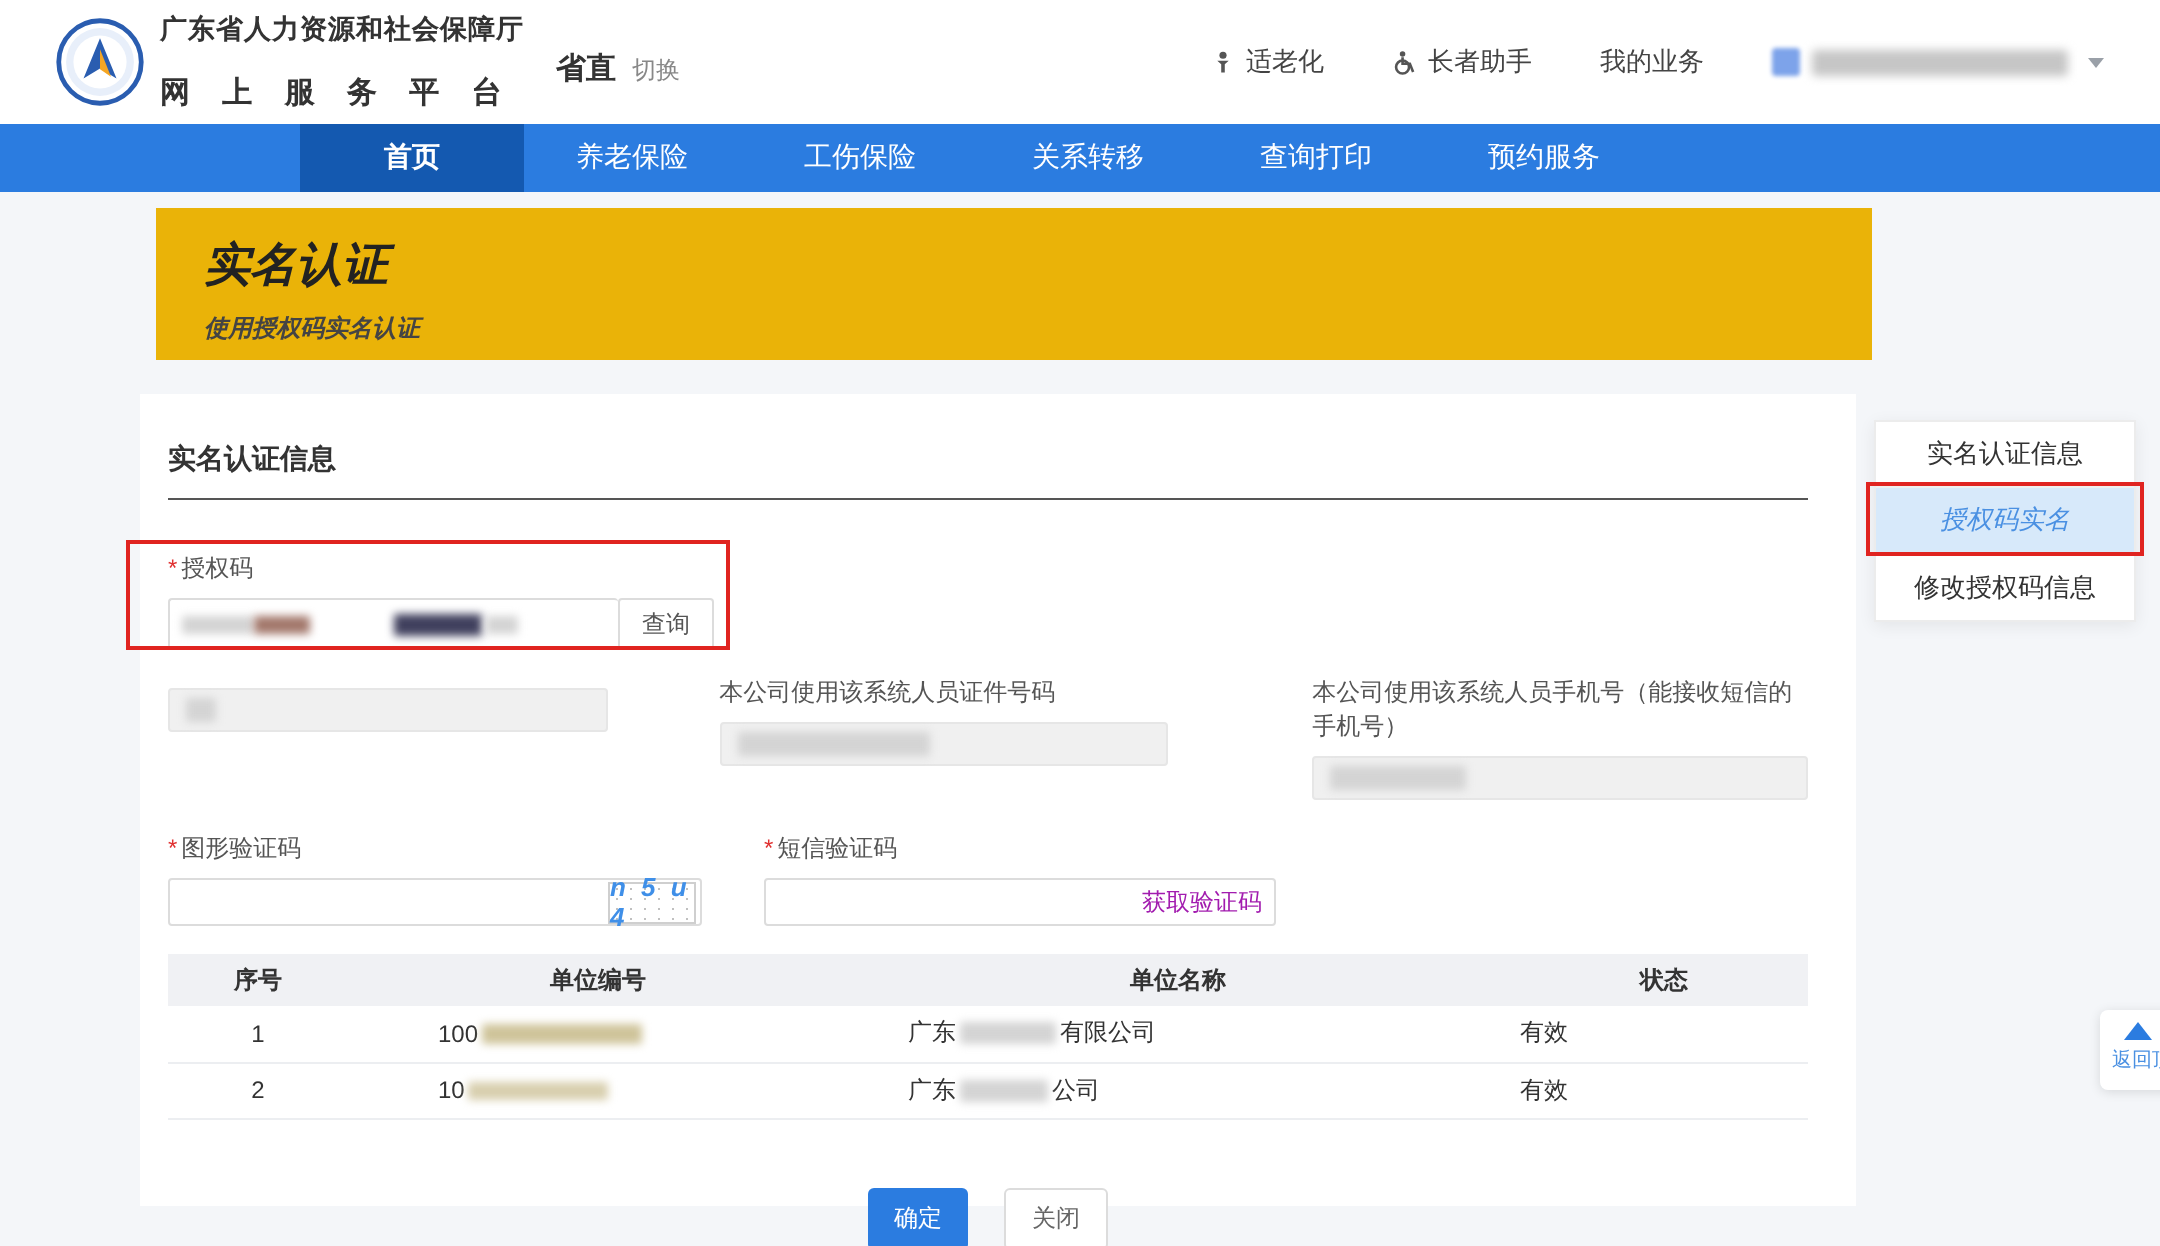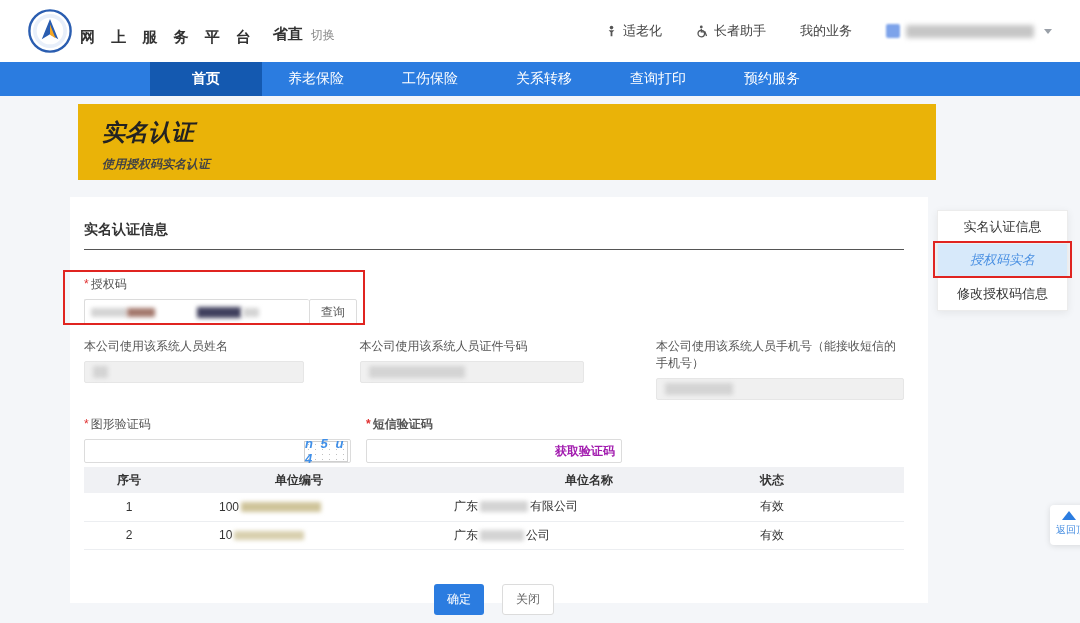--- a/index.html
+++ b/index.html
@@ -77,35 +77,35 @@
   .col { }
   .col1 { width:225px; }
   .col2 { width:230px; margin-left:56px; }
   .col3 { width:254px; margin-left:72px; }
   .disabled-input {
     margin-top:6px; height:22px; background:#f0f0f0; border:1px solid #e6e6e6;
     border-radius:2px; display:flex; align-items:center; padding:0 8px;
   }
   .cols2 { display:flex; margin-top:16px; }
   .captcha-col { width:267px; }
-  .sms-col { width:256px; margin-left:15px;font-weight:bold; }
+  .sms-col { width:256px; margin-left:31px; }
   .verify-input { margin-top:6px; height:24px; justify-content:space-between; padding-right:2px; }
   .captcha-box {
     width:44px; height:21px; border:1px solid #cfcfcf; display:flex; align-items:center; justify-content:center;
     font-size:13px; font-weight:bold; font-style:italic; color:#3f8fe8; letter-spacing:2px;
     background-image: radial-gradient(#c0c0c0 0.7px, transparent 0.7px);
     background-size: 7px 5px; cursor:pointer;
   }
   .get-code { font-size:12px; color:#a21caf; cursor:pointer; padding-right:4px; }
   .table-caption { margin-top:10px; font-size:12px; color:#555; }
-  table.units { margin-top:4px; width:820px; border-collapse:collapse; font-size:12px; }
+  table.units { margin-top:14px; width:820px; border-collapse:collapse; font-size:12px; }
   table.units thead th {
     background:#f0f1f4; height:26px; font-weight:bold; color:#333; text-align:center;
   }
-  table.units thead th.th-status { text-align:left; padding-left:6px; }
+  table.units thead th.th-status { text-align:center; padding-left:6px; }
   table.units td { height:28px; border-bottom:1px solid #eceef1; color:#333; }
   .c-no { width:90px; text-align:center; }
   .c-unitno { width:250px; }
   .c-name { width:330px; }
   .c-status { }
   td.c-unitno { padding-left:45px; }
   td.c-name { padding-left:30px; }
   td.c-status, th.c-status { padding-left:6px; }
   .cellflex { display:flex; align-items:center; gap:2px; }
   .actions { margin-top:34px; display:flex; justify-content:center; gap:18px; }
@@ -148,20 +148,21 @@
 
 <div class="header">
   <svg class="logo" viewBox="0 0 48 48">
     <circle cx="24" cy="24" r="22.5" fill="#ffffff" stroke="#2a5db0" stroke-width="2.6"></circle>
     <circle cx="24" cy="24" r="18.5" fill="#e8effa"></circle>
     <circle cx="24" cy="24" r="14.5" fill="#ffffff"></circle>
     <path d="M24 11 L33 33 L24 27.5 L15 33 Z" fill="#2a5db0"></path>
     <path d="M24 17 L30 32 L24 28 Z" fill="#f5a623"></path>
   </svg>
   <div class="org-block">
+    <div class="org-name">广东省人力资源和社会保障厅</div>
     <div class="platform-name">网 上 服 务 平 台</div>
   </div>
   <div class="region-block">
     <span class="region-name">省直</span>
     <span class="switch-link">切换</span>
   </div>
   <div class="header-spacer"></div>
   <div class="header-link">
     <svg width="13" height="13" viewBox="0 0 16 16">
       <circle cx="8" cy="3.2" r="2.2" fill="#555"></circle>
@@ -215,21 +216,20 @@
         <span class="redact r-brown" style="width:28px;"></span>
         <span class="redact r-navy" style="width:44px; margin-left:42px;"></span>
         <span class="redact r-gray" style="width:16px; margin-left:2px;"></span>
       </div>
       <button class="query-btn">查询</button>
     </div>
   </div>
 
   <div class="cols3">
     <div class="col col1">
-      <div class="field-label">本公司使用该系统人员姓名</div>
       <div class="disabled-input">
         <span class="redact r-gray" style="width:15px; height:12px;"></span>
       </div>
     </div>
     <div class="col col2">
       <div class="field-label">本公司使用该系统人员证件号码</div>
       <div class="disabled-input">
         <span class="redact r-gray" style="width:96px; height:12px;"></span>
       </div>
     </div>

